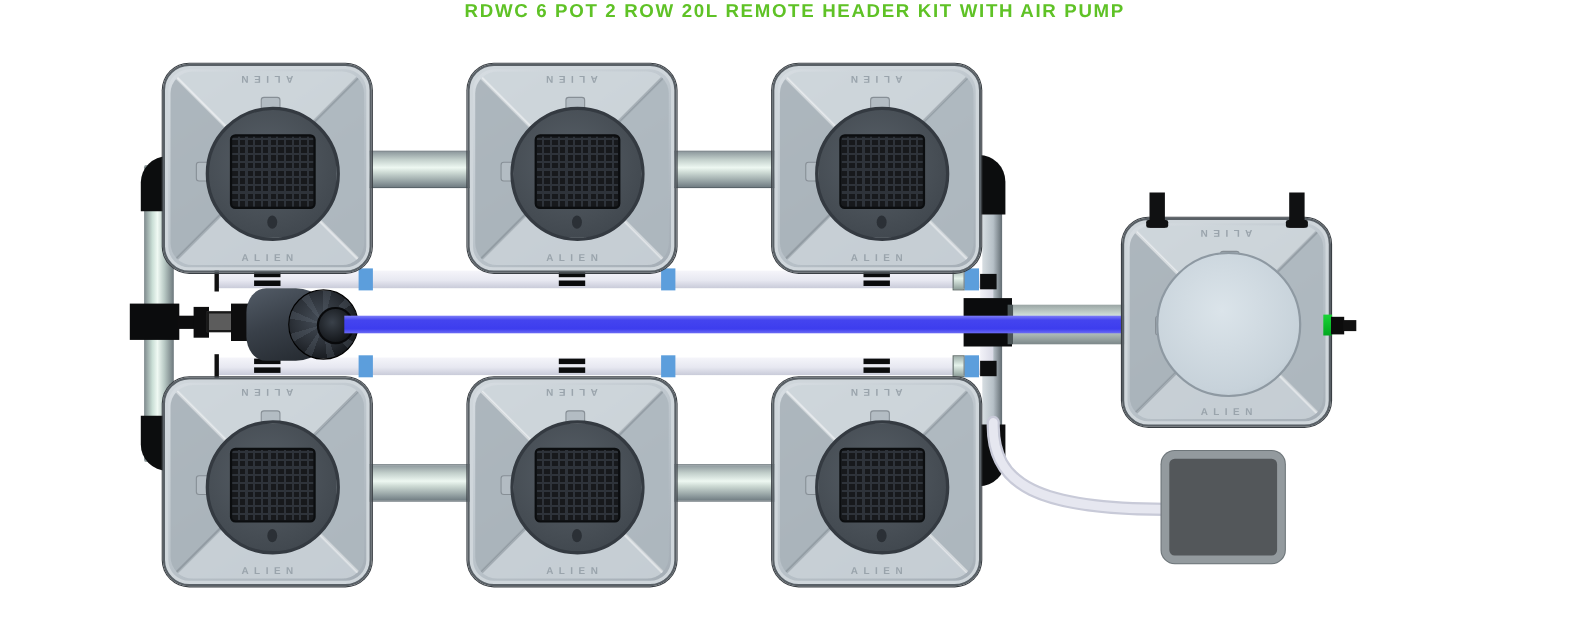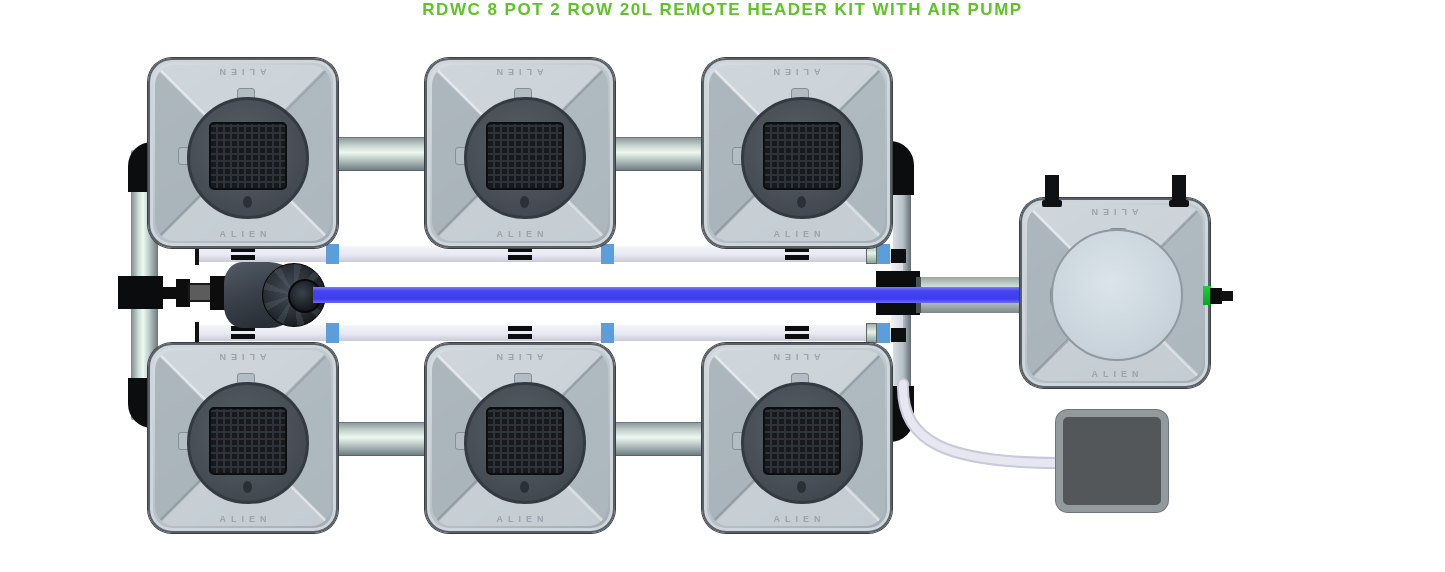--- a/index.html
+++ b/index.html
@@ -115,21 +115,21 @@
   
   #air-pump{left:1056px;top:410px;width:112px;height:102px;border-radius:12px;box-sizing:border-box;
     background:#53575a;border:7px solid #939a9e;box-shadow:0 0 0 1px #6e767a;z-index:5;}
   #air-tube-svg{left:0;top:0;width:1445px;height:572px;z-index:2;pointer-events:none;}
 </style>
 </head>
 <body>
 
 <div id="canvas">
 
-  <div id="title">RDWC 8 POT 2 ROW 20L REMOTE HEADER KIT WITH AIR PUMP</div>
+  <div id="title">RDWC 6 POT 2 ROW 20L REMOTE HEADER KIT WITH AIR PUMP</div>
 
   <div class="abs pipe-row" id="row-pipe-t1"></div>
   <div class="abs pipe-row" id="row-pipe-t2"></div>
   <div class="abs pipe-row" id="row-pipe-b1"></div>
   <div class="abs pipe-row" id="row-pipe-b2"></div>
 
   <div class="abs" id="left-vpipe"></div>
   <div class="abs" id="right-vpipe"></div>
   <div class="abs elbow" id="elbow-lt"></div>
   <div class="abs elbow" id="elbow-lb"></div>

